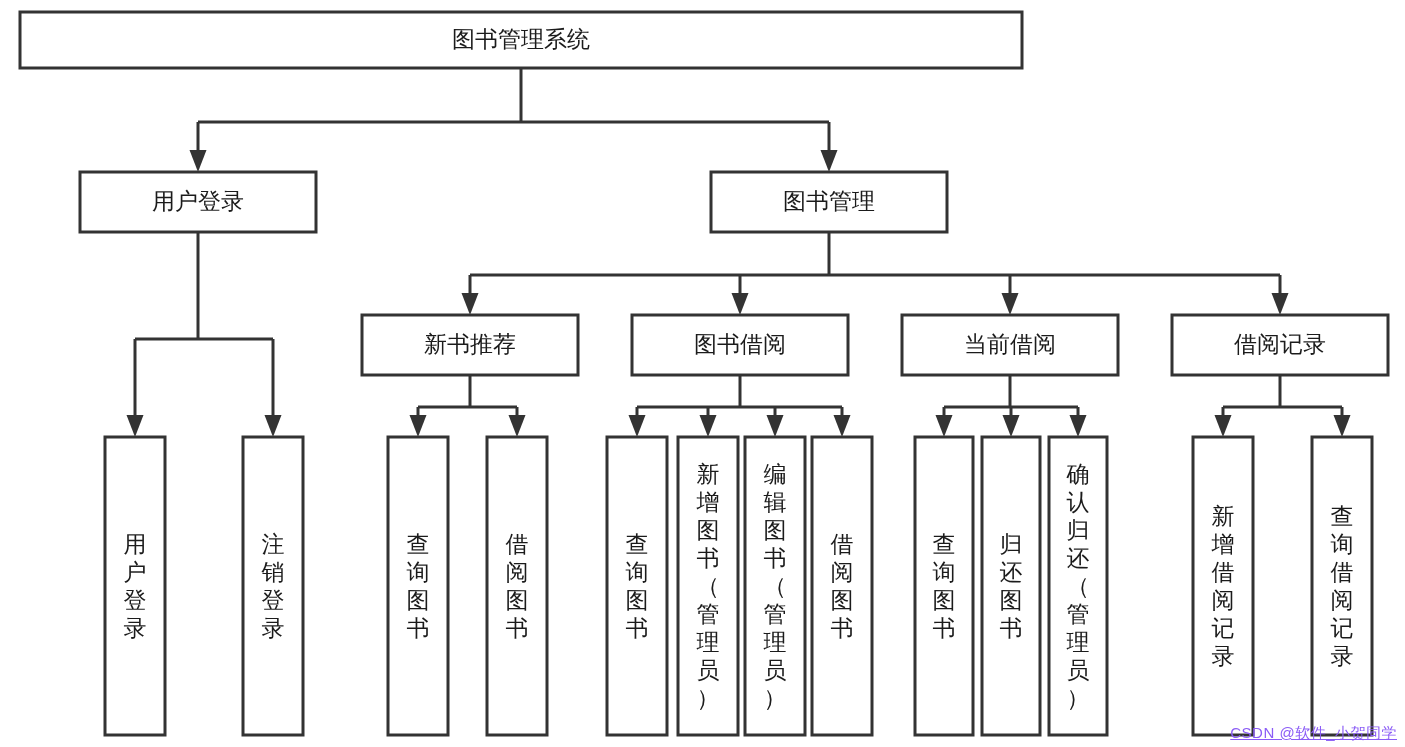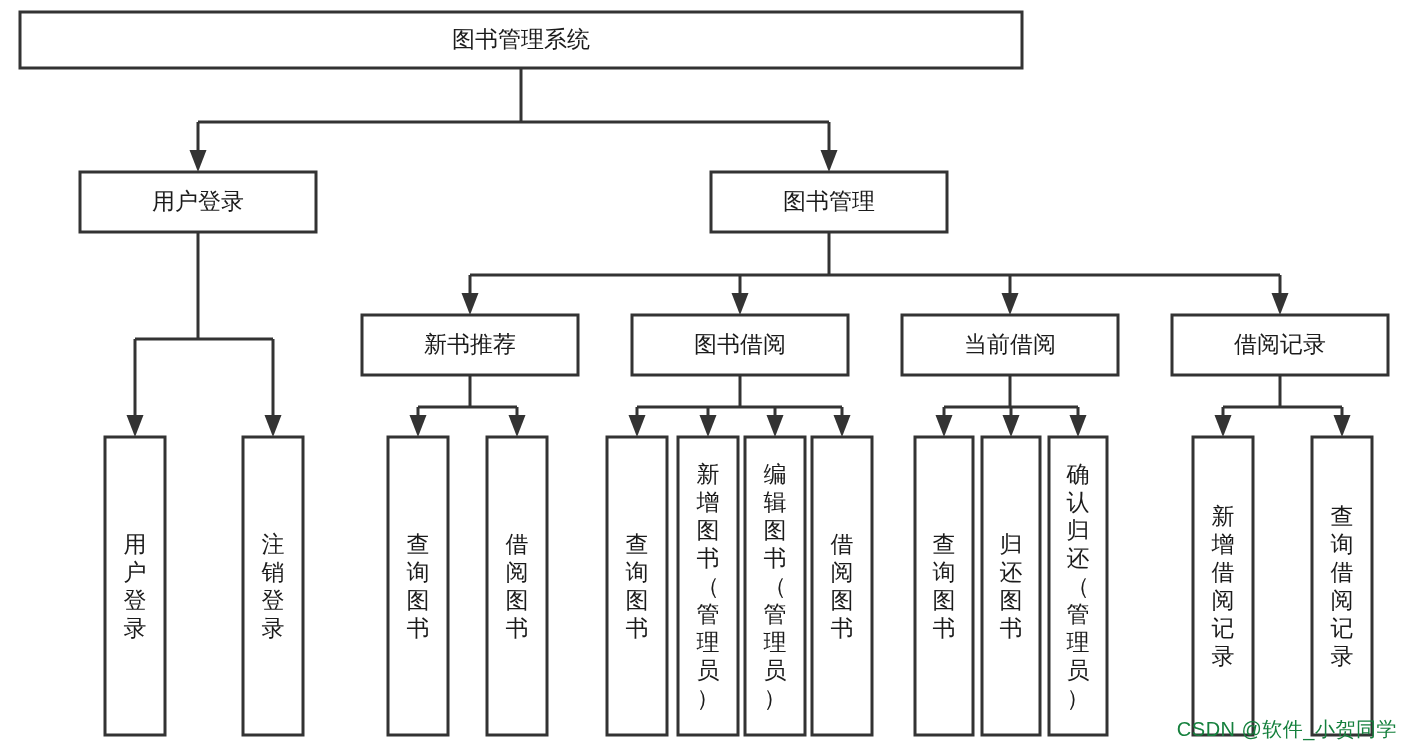--- a/index.html
+++ b/index.html
@@ -51,26 +51,27 @@
   .node-label-v {
     fill: #1b1b1b;
     font-family: "Liberation Sans", "DejaVu Sans", sans-serif;
     font-size: 23px;
     text-anchor: middle;
   }
   .watermark {
     position: absolute;
     right: 8px;
     bottom: 4px;
-    color: #15803d;
-    font-size: 20px;
+    color: #8b5cf6;
+    font-size: 15px;
     font-family: "Liberation Sans", "DejaVu Sans", sans-serif;
     letter-spacing: 0.5px;
     white-space: nowrap;
     pointer-events: none;
+    text-decoration: underline;
   }
 </style>
 </head>
 <body>
 
 <div id="diagram-root">
 
   <svg class="flow" viewBox="0 0 1405 747" xmlns="http://www.w3.org/2000/svg">
     <g id="edges-layer">
         <path d="M 521 68 L 521 122" class="connector"></path>

